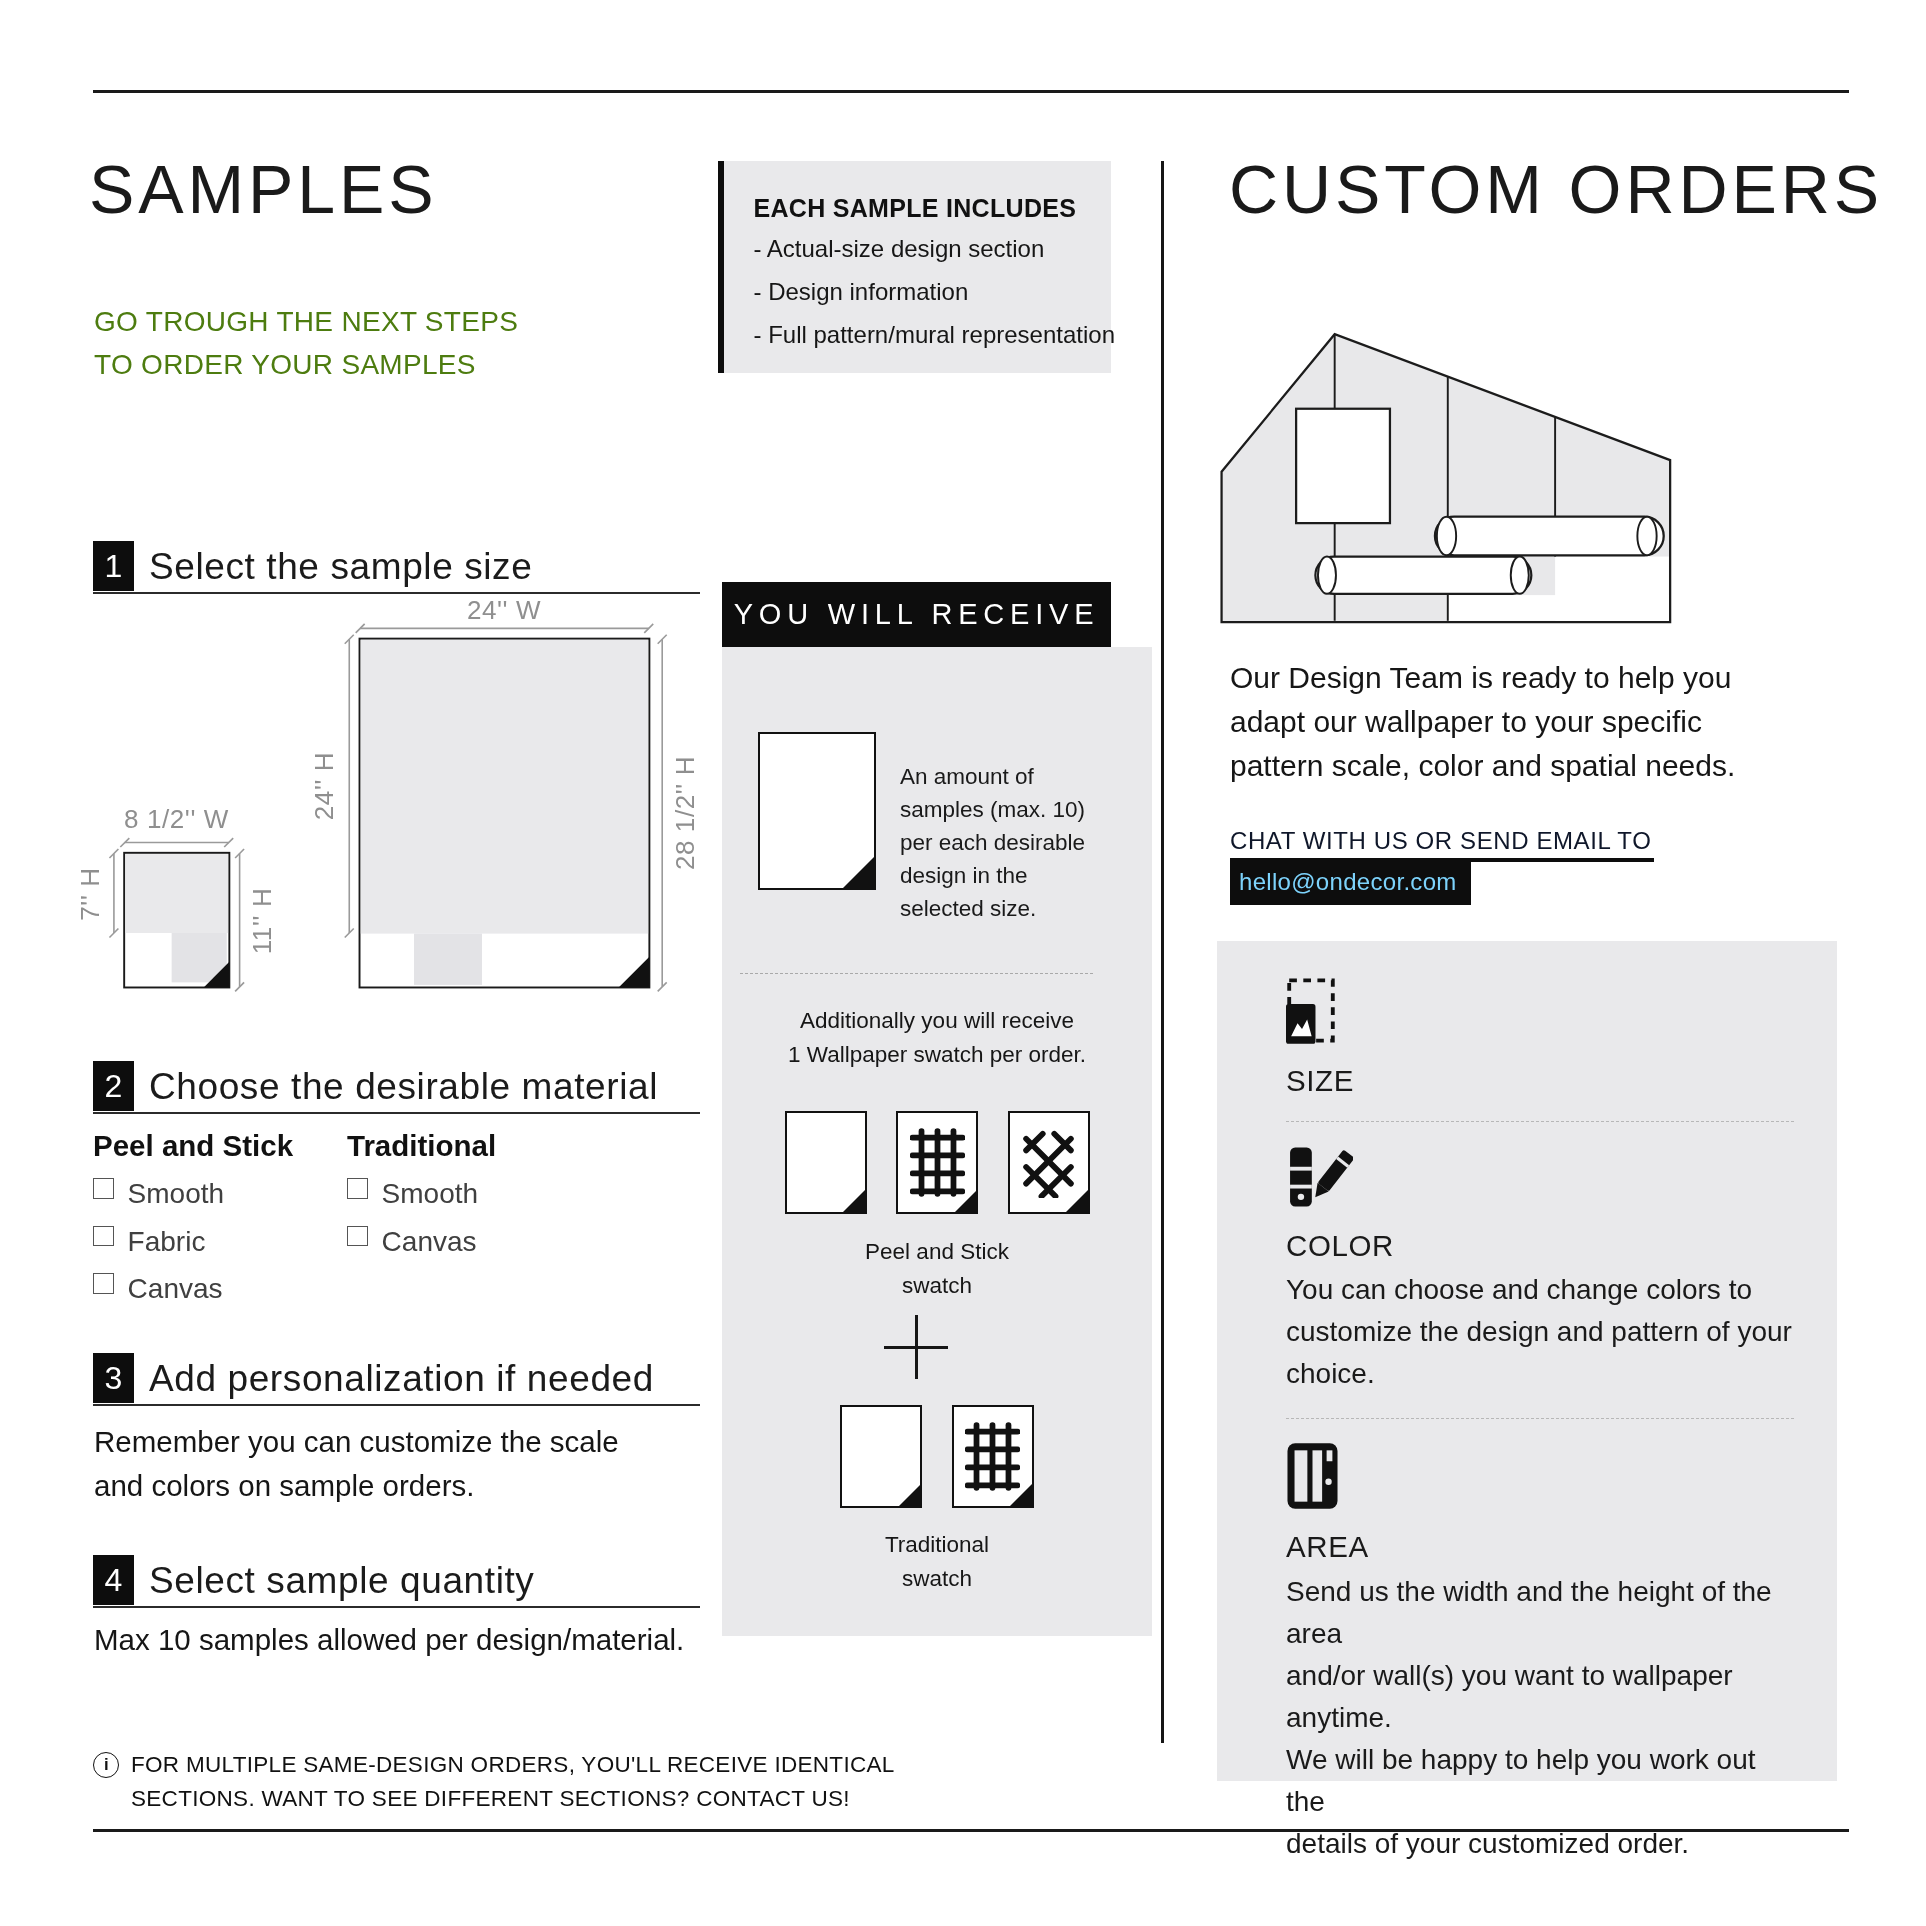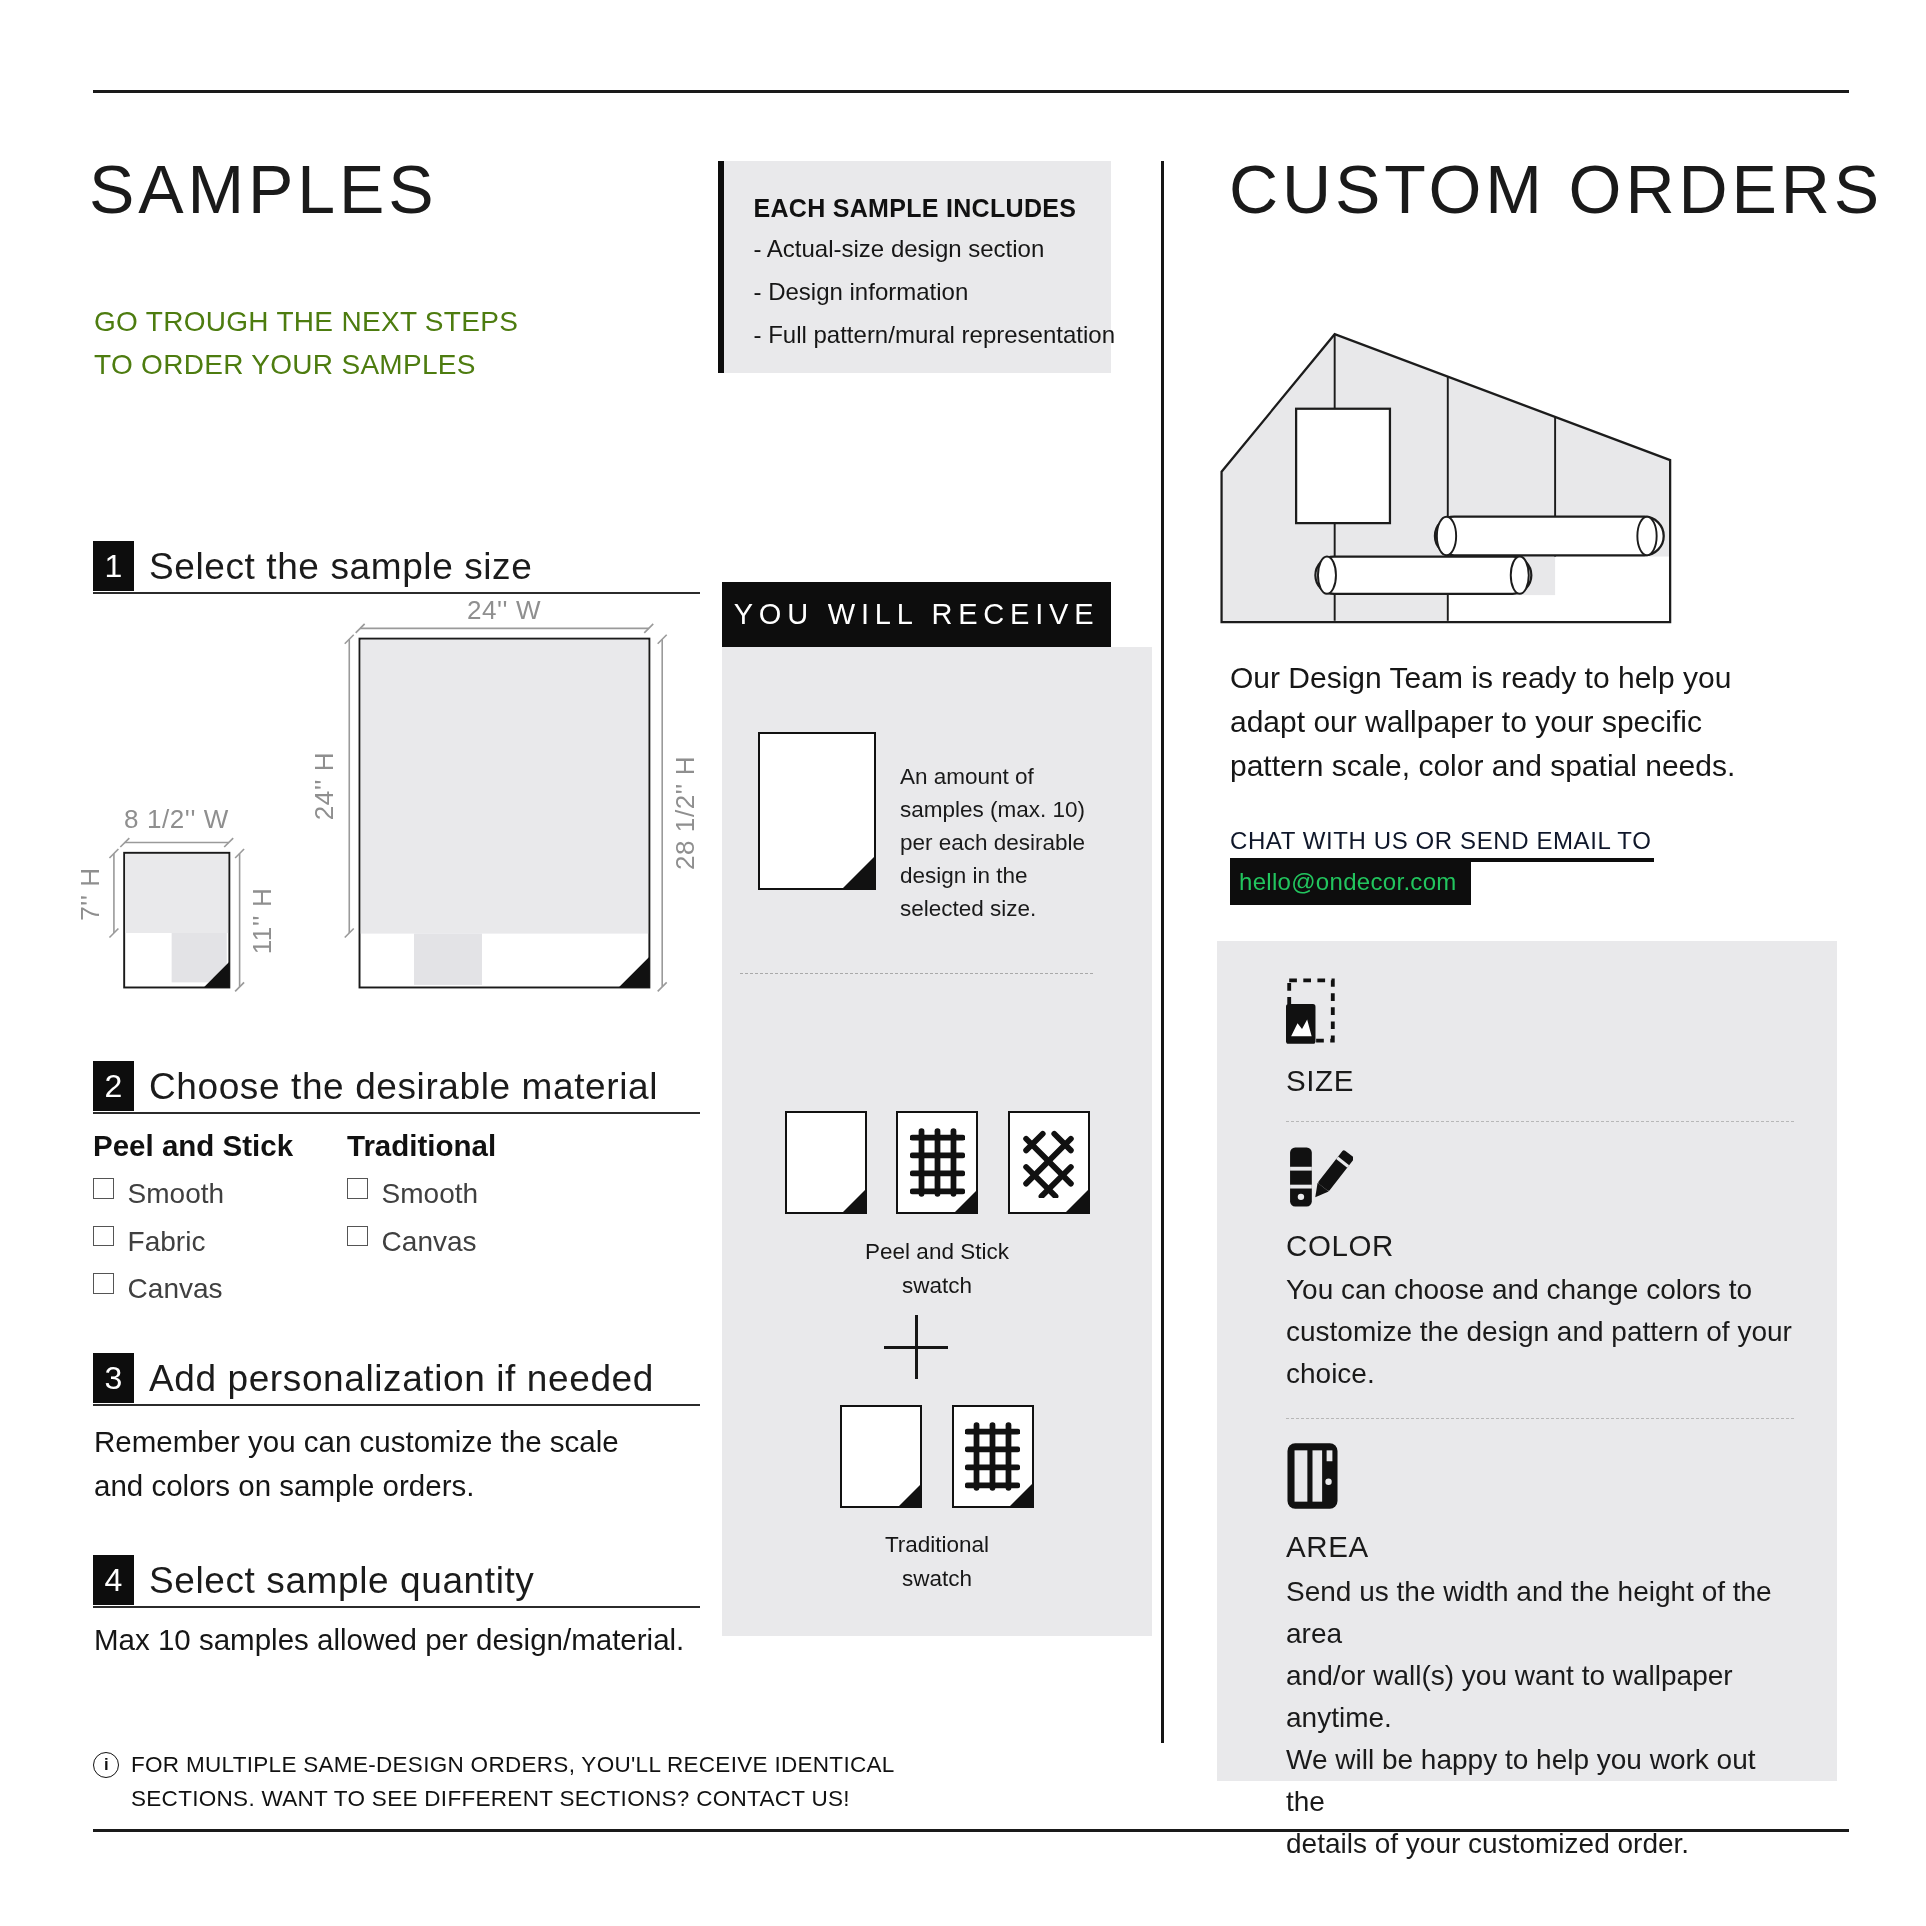--- a/index.html
+++ b/index.html
@@ -81,21 +81,21 @@
   .lab1{top:588px;}
   .lab2{top:881px;}
   .plus-h{position:absolute;left:162px;top:699px;width:64px;height:2.6px;background:#161616;}
   .plus-v{position:absolute;left:193px;top:668px;width:2.6px;height:64px;background:#161616;}
 
   
   .house{left:1219px;top:329px;width:455px;height:297px;}
   .co-intro{left:1230px;top:656px;font-size:30px;font-weight:300;line-height:1.47;color:#161616;}
   .chat-label{left:1230px;top:827px;font-size:24px;letter-spacing:0.6px;color:#0f172a;}
   .chat-rule{left:1230px;top:858px;width:424px;height:3.9px;background:#0d0d0d;}
-  .email-badge{left:1230px;top:862px;background:#0d0d0d;color:#22c55e;font-size:24px;padding:6.4px 14px 8.3px 9px;letter-spacing:0.3px;}
+  .email-badge{left:1230px;top:862px;background:#0d0d0d;color:#7dd3fc;font-size:24px;padding:6.4px 14px 8.3px 9px;letter-spacing:0.3px;}
   .info-box{left:1217px;top:941px;width:620px;height:840px;background:#e9e9eb;box-sizing:border-box;
     padding:36px 36px 0 69px;}
   .ib-icon{margin-bottom:18px;}
   .ib-head{font-size:29.5px;font-weight:400;letter-spacing:0.6px;color:#1a1a1a;}
   .ib-body{margin-top:6.4px;font-size:28px;font-weight:300;line-height:1.5;color:#1a1a1a;}
   .ib-dash{margin:23px 0;width:508px;border-top:1.3px dashed #b7b7b7;height:0;}
 </style>
 </head>
 <body>
 
@@ -226,20 +226,22 @@
 <div class="abs ywr-box">
   <div class="ywr-paper paper">
     <div class="fold-corner"></div>
   </div>
   <div class="ywr-sample-text pre">An amount of
 samples (max. 10)
 per each desirable
 design in the
 selected size.</div>
   <div class="ywr-dash dash"></div>
+  <div class="ywr-add pre">Additionally you will receive
+1 Wallpaper swatch per order.</div>
 
   <div class="swatch-row row1">
     <div class="swatch">
       <div class="fold-corner"></div>
     </div>
     <div class="swatch">
       <svg width="55" height="71" viewBox="0 0 86 110">
         <g stroke="#111" stroke-width="9" stroke-linecap="round">
           <line x1="18" y1="6" x2="18" y2="104"></line>
             <line x1="43" y1="6" x2="43" y2="104"></line>

